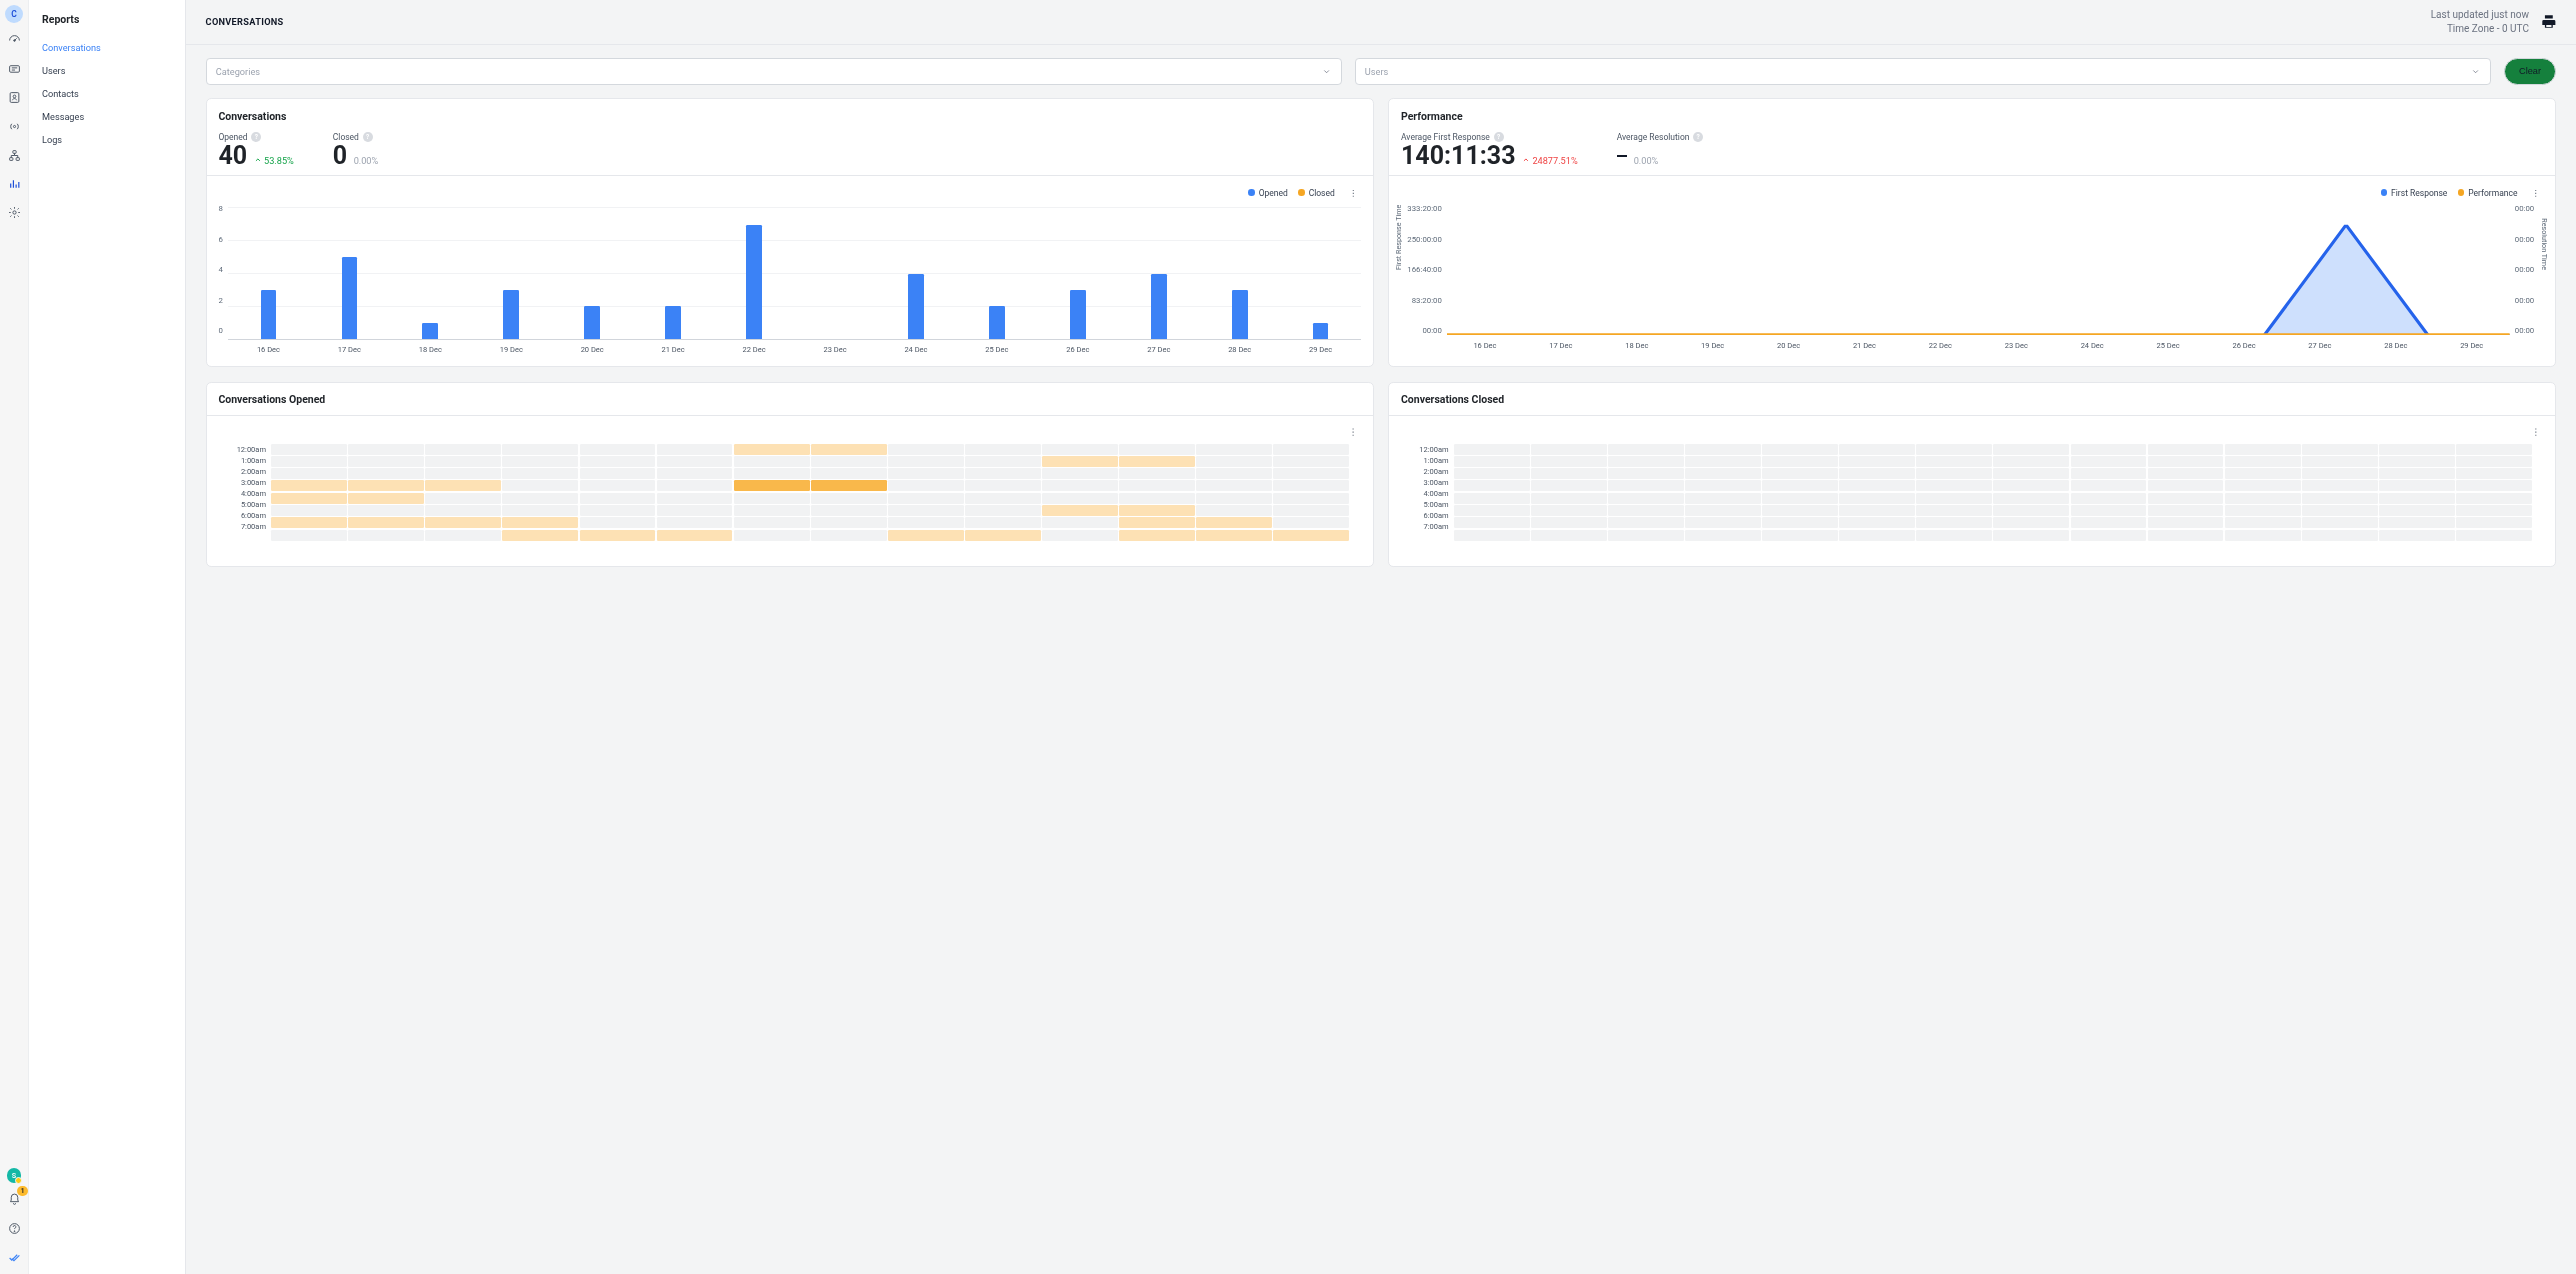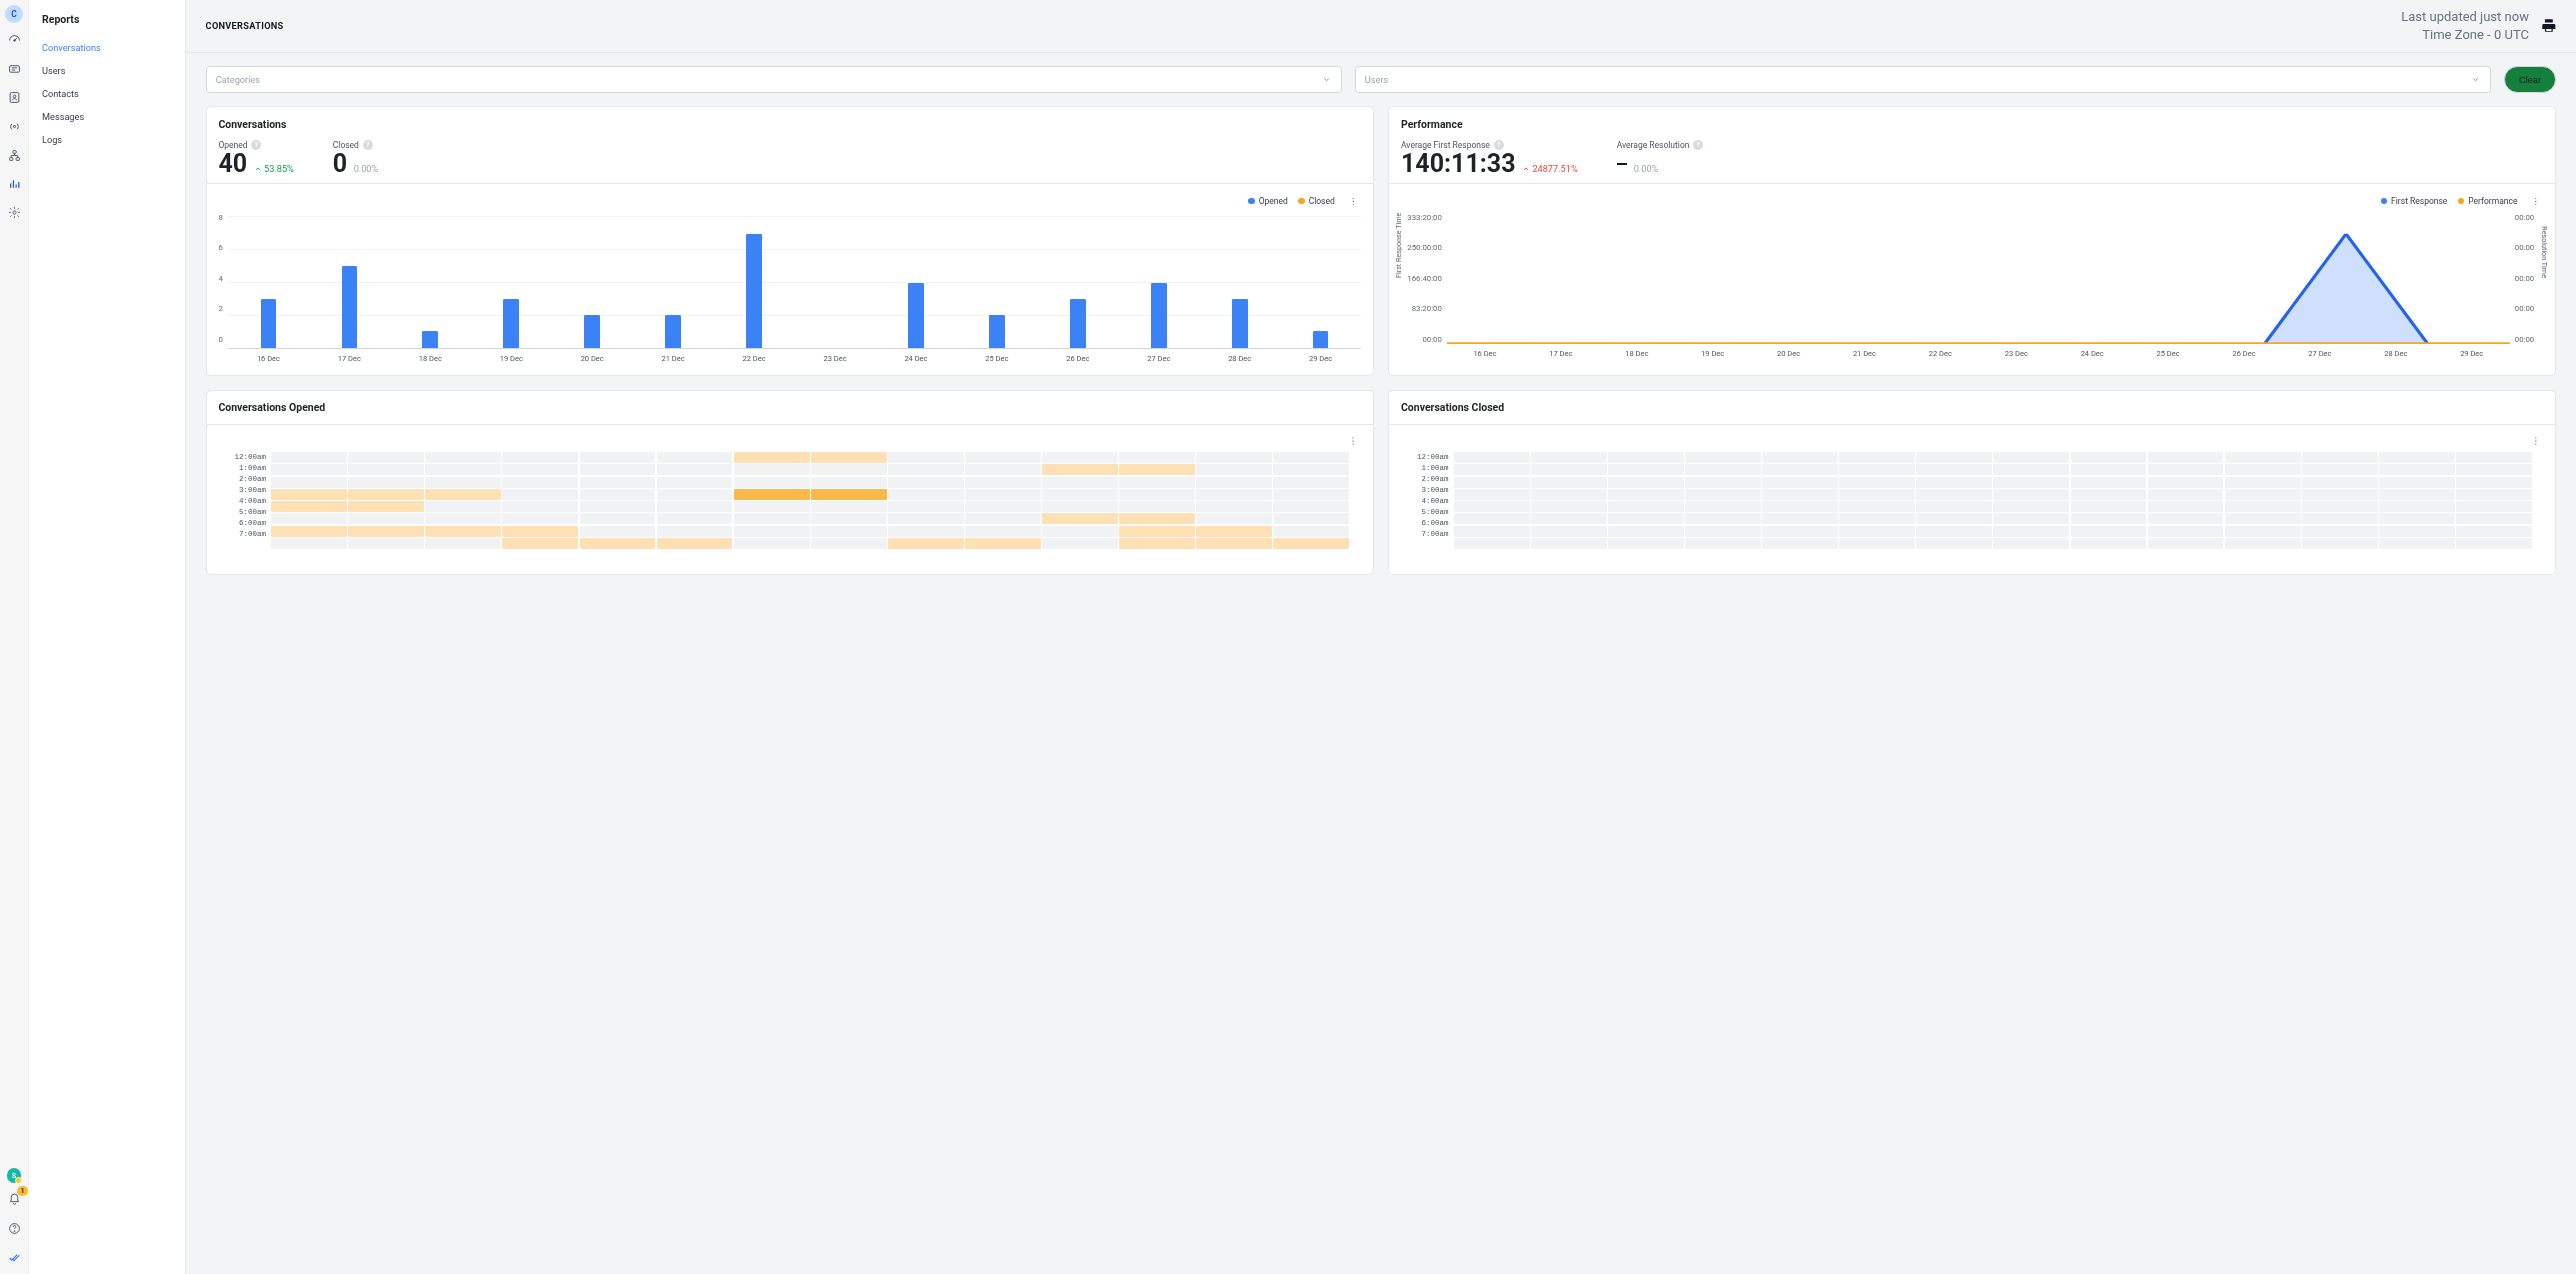--- a/index.html
+++ b/index.html
@@ -44,21 +44,21 @@
   .submenu{width:157px;background:#ffffff;border-right:0.7px solid var(--border);padding:13px 0;}
   .submenu h2{margin:0 13px 10.5px;font-size:10.5px;font-weight:700;}
   .submenu .nav-item{padding:5.9px 13px;font-size:9.2px;cursor:pointer;color:#374151;}
   .submenu .nav-item.active{color:var(--link);}
 
   
   .main{flex:1;display:flex;flex-direction:column;min-width:0;}
   .topbar{display:flex;align-items:center;justify-content:space-between;padding:7.8px 19.6px;border-bottom:0.7px solid var(--border);}
   .topbar .title{font-size:9.2px;font-weight:700;letter-spacing:0.3px;color:#111827;}
   .topbar .meta{display:flex;align-items:center;gap:11.8px;}
-  .topbar .meta .text{text-align:right;color:#6b7280;font-size:13px;line-height:1.4;}
+  .topbar .meta .text{text-align:right;color:#6b7280;font-size:10px;line-height:1.4;}
   .topbar .print-icon{width:15.7px;height:15.7px;cursor:pointer;color:#111827;}
 
   .filters{display:flex;gap:13px;padding:13px 19.6px;align-items:center;}
   .select{flex:1;max-width:none;height:27.5px;background:#fff;border:0.7px solid var(--border2);border-radius:3.9px;display:flex;align-items:center;justify-content:space-between;padding:0 9.2px;color:#374151;cursor:pointer;font-size:9.2px;}
   .select.placeholder{color:#9ca3af;}
   .select svg{width:9.2px;height:9.2px;color:#6b7280;}
   .clear-btn{height:27.5px;padding:0 14.4px;border-radius:653px;border:0.7px solid var(--border2);background:#15803d;cursor:pointer;font-size:9.2px;color:#111827;}
 
   .grid{display:grid;grid-template-columns:1fr 1fr;gap:14.4px;padding:0 19.6px 19.6px;}
   .card{background:#fff;border:0.7px solid var(--border);border-radius:5.2px;overflow:hidden;}
@@ -99,21 +99,21 @@
   .linechart .yleft{align-items:flex-end;padding-right:5.2px;width:46px;position:relative;}
   .linechart .yright{align-items:flex-start;padding-left:5.2px;width:34px;position:relative;}
   .axis-label-v{position:absolute;top:50%;font-size:7.2px;color:#5f6b7a;white-space:nowrap;}
   .yleft .axis-label-v{left:-2.6px;transform:translateY(-50%) rotate(-90deg);transform-origin:left center;}
   .yright .axis-label-v{right:-1.3px;transform:translateY(-50%) rotate(90deg);transform-origin:right center;}
   .linechart .plot2{flex:1;display:flex;flex-direction:column;}
   .linechart .plot2 svg{width:100%;height:131px;display:block;}
   .linechart .x-axis{margin-top:5.2px;}
 
   
-  .heatmap{display:grid;grid-template-columns:41px 1fr;padding:2.6px 11.8px 11.8px;gap:0;font-family:Liberation Mono, monospace;}
+  .heatmap{display:grid;grid-template-columns:41px 1fr;padding:2.6px 11.8px 11.8px;gap:0;}
   .hm-head{display:flex;justify-content:flex-end;padding:3.9px 0 1.3px;}
   .hm-times{display:flex;flex-direction:column;}
   .hm-times div{height:11px;display:flex;align-items:center;justify-content:flex-end;padding-right:5.2px;font-size:7.5px;color:#4b5563;}
   .hm-grid{display:flex;flex-direction:column;}
   .hm-row{display:flex;height:11px;gap:1.3px;margin-bottom:1.3px;}
   .hm-cell{flex:1;border-radius:1.3px;}
   .hl0{background:var(--heat0);}
   .hl1{background:var(--heat1);}
   .hl2{background:var(--heat2);}
 </style>

